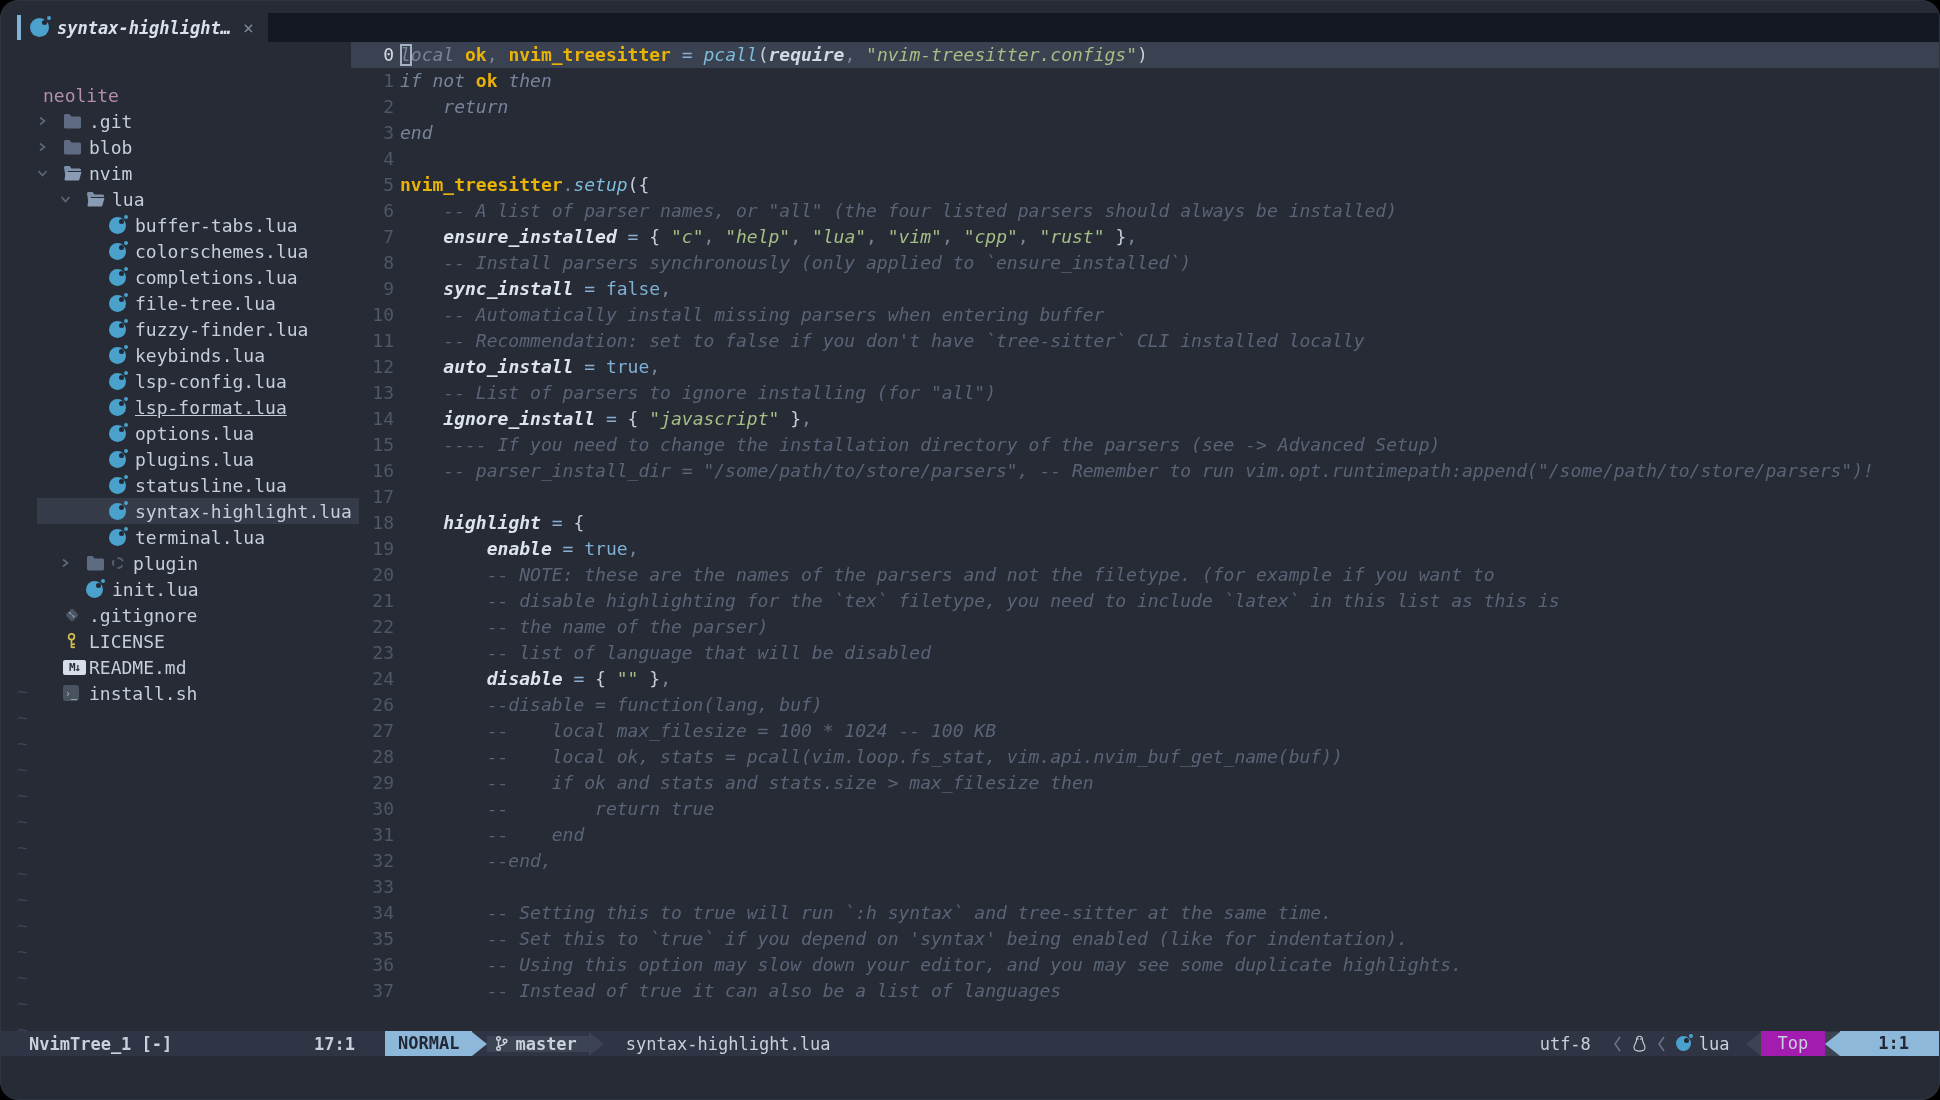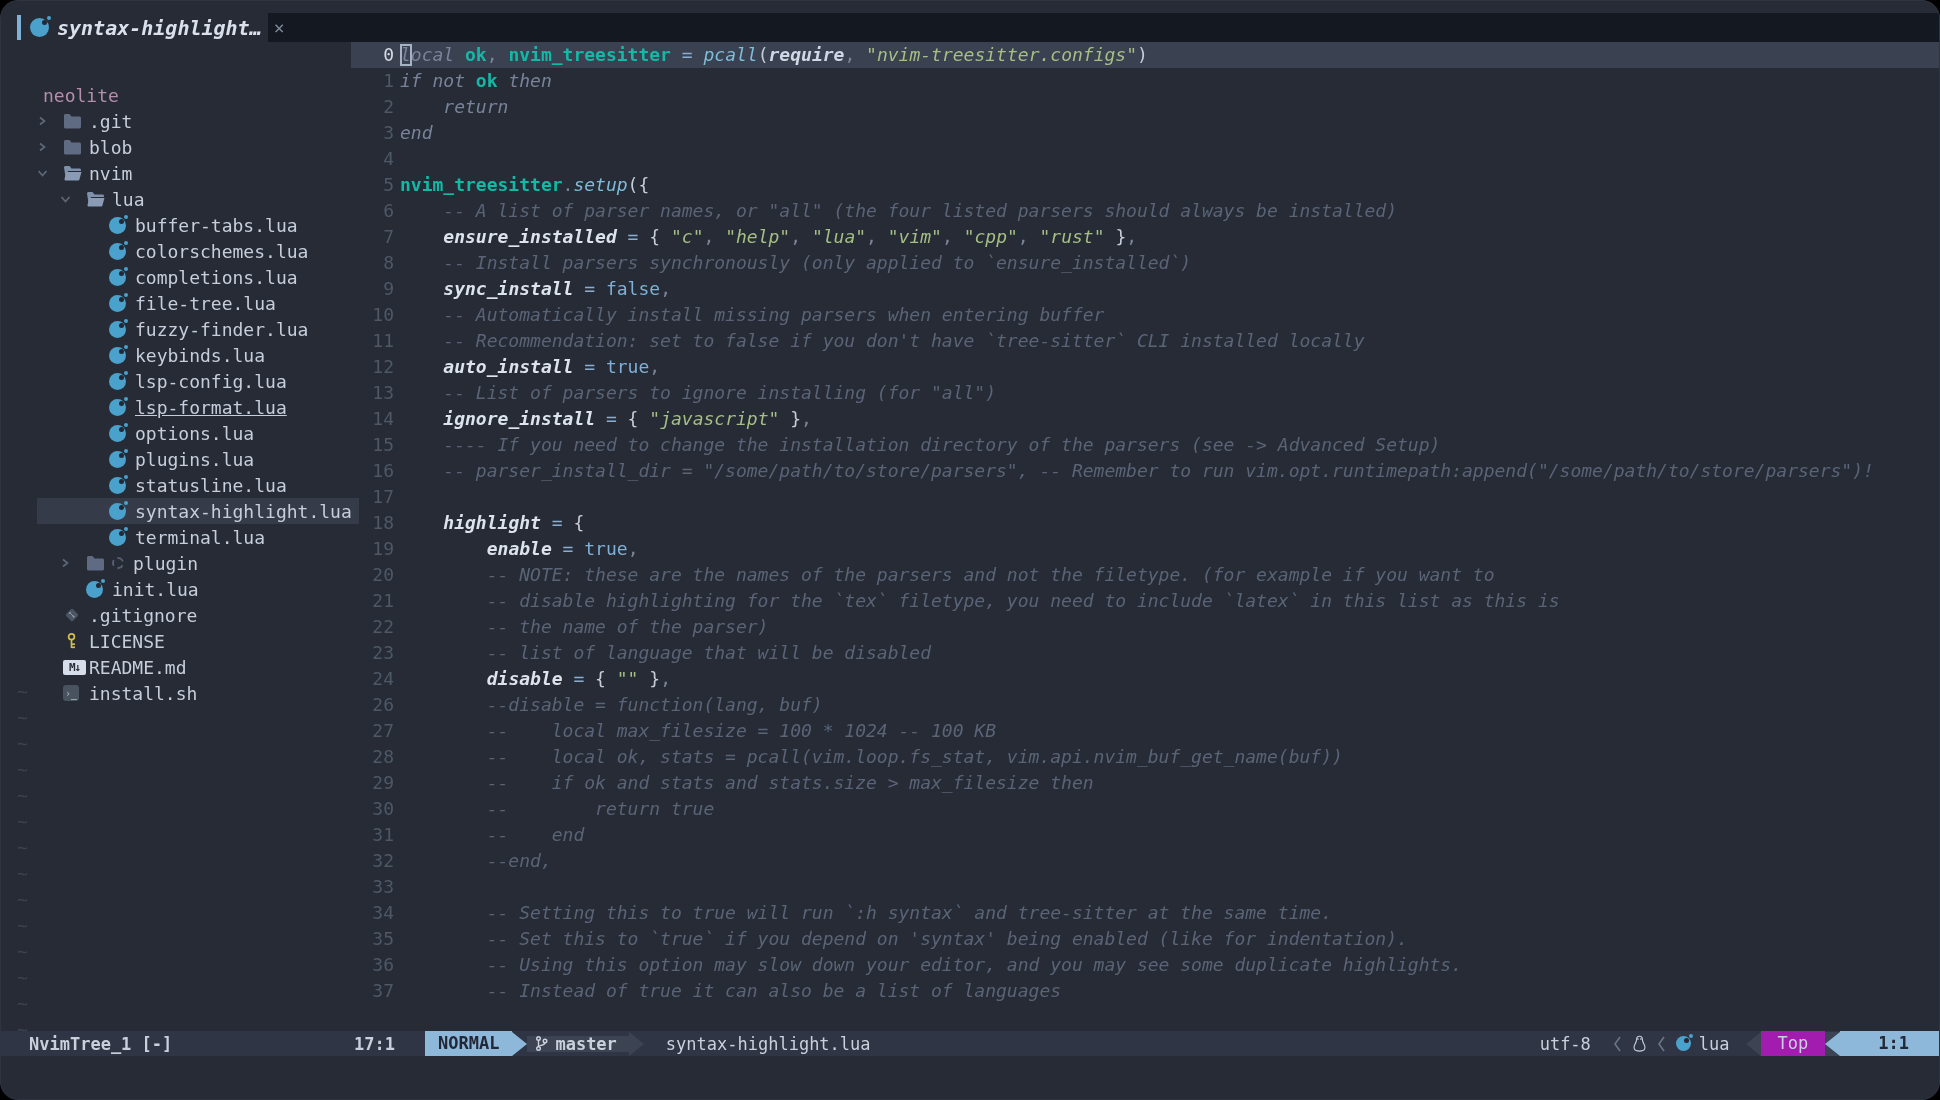--- a/index.html
+++ b/index.html
@@ -6,21 +6,21 @@
   html,body { width:1940px; height:1100px; background:#000; overflow:hidden;
               font-family:"DejaVu Sans Mono","Liberation Mono",monospace; }
   .window { position:absolute; inset:0; background:#262b36; border-radius:18px;
             overflow:hidden; border:1px solid #2e3540; }
 
   
   .tabfill { position:absolute; left:267px; right:0; top:12px; height:29px; background:#141821; }
   .tab { position:absolute; left:16px; top:12px; height:29px; width:251px;
          display:flex; align-items:center; }
   .tab-accent { width:4px; height:25px; background:#7fb2d6; margin-right:9px; flex:none; }
-  .tab-title { color:#dbe1ec; font-weight:bold; font-style:italic; font-size:20px; margin-left:8px; white-space:pre; }
+  .tab-title { color:#dbe1ec; font-weight:bold; font-style:italic; font-size:17px; margin-left:8px; white-space:pre; }
   .tab-close { color:#7e8898; font-size:18px; margin-left:12px; }
 
   
   .lua-icon { width:17px; height:17px; border-radius:50%; background:#4aa2cc; position:relative; flex:none; }
   .lua-icon::before { content:""; position:absolute; width:5px; height:5px; border-radius:50%;
                       background:#232833; right:2px; top:2px; }
   .lua-icon::after  { content:""; position:absolute; width:4px; height:4px; border-radius:50%;
                       background:#4aa2cc; right:-2px; top:-2px; }
   .lua-icon.big { width:19px; height:19px; }
   .lua-icon.small { width:15px; height:15px; }
@@ -47,36 +47,36 @@
   .editor { position:absolute; left:350px; top:41px; right:0; bottom:68px; overflow:hidden; font-size:18px; }
   .line { height:26px; line-height:26px; display:flex; white-space:pre; position:relative; }
   .line.cursorline { background:#3a4150; }
   .gutter { width:43px; flex:none; text-align:right; color:#4e5866; }
   .line.cursorline .gutter { color:#d6dce6; }
   .code { margin-left:6px; }
   .cursor { position:absolute; left:49px; top:2px; width:12px; height:22px;
             border:2px solid #a4b2c4; }
 
   .tk-kw   { color:#79849b; font-style:italic; }
-  .tk-id   { color:#14b8a6; font-weight:bold; }
+  .tk-id   { color:#eab308; font-weight:bold; }
   .tk-prop { color:#dde3ed; font-weight:bold; font-style:italic; }
   .tk-fn   { color:#7fbcd9; font-style:italic; }
   .tk-fnb  { color:#cfd9e6; font-weight:bold; font-style:italic; }
   .tk-op   { color:#89aed2; }
   .tk-str  { color:#a5bf84; font-style:italic; }
   .tk-bool { color:#7fb0d6; }
   .tk-punc { color:#c5cdd9; }
   .tk-dim  { color:#7b8598; }
   .tk-com  { color:#5a6476; font-style:italic; }
   .tk-txt  { color:#c5cdd9; }
 
   
   .statusbar { position:absolute; left:0; right:0; bottom:43px; height:25px; background:#2f3544;
                display:flex; align-items:center; font-size:17px; color:#c8d0dc; }
-  .sb-left { width:424px; flex:none; display:flex; align-items:flex-start; justify-content:space-between;
+  .sb-left { width:384px; flex:none; display:flex; align-items:flex-start; justify-content:space-between;
              padding:0 30px 0 28px; font-weight:bold; }
   .sb-mode { background:#8eb8da; color:#222835; font-weight:bold; height:25px; line-height:25px;
              padding:0 13px; flex:none; }
   .tri-r { width:0; height:0; border-top:12.5px solid transparent; border-bottom:12.5px solid transparent;
            border-left:15px solid #8eb8da; flex:none; }
   .sb-branch { background:#3c4352; height:16px; display:flex; align-items:center; padding:0 12px 0 8px;
                gap:7px; font-weight:bold; flex:none; }
   .tri-r2 { width:0; height:0; border-top:12.5px solid transparent; border-bottom:12.5px solid transparent;
             border-left:15px solid #3c4352; flex:none; }
   .sb-file { margin-left:22px; }

